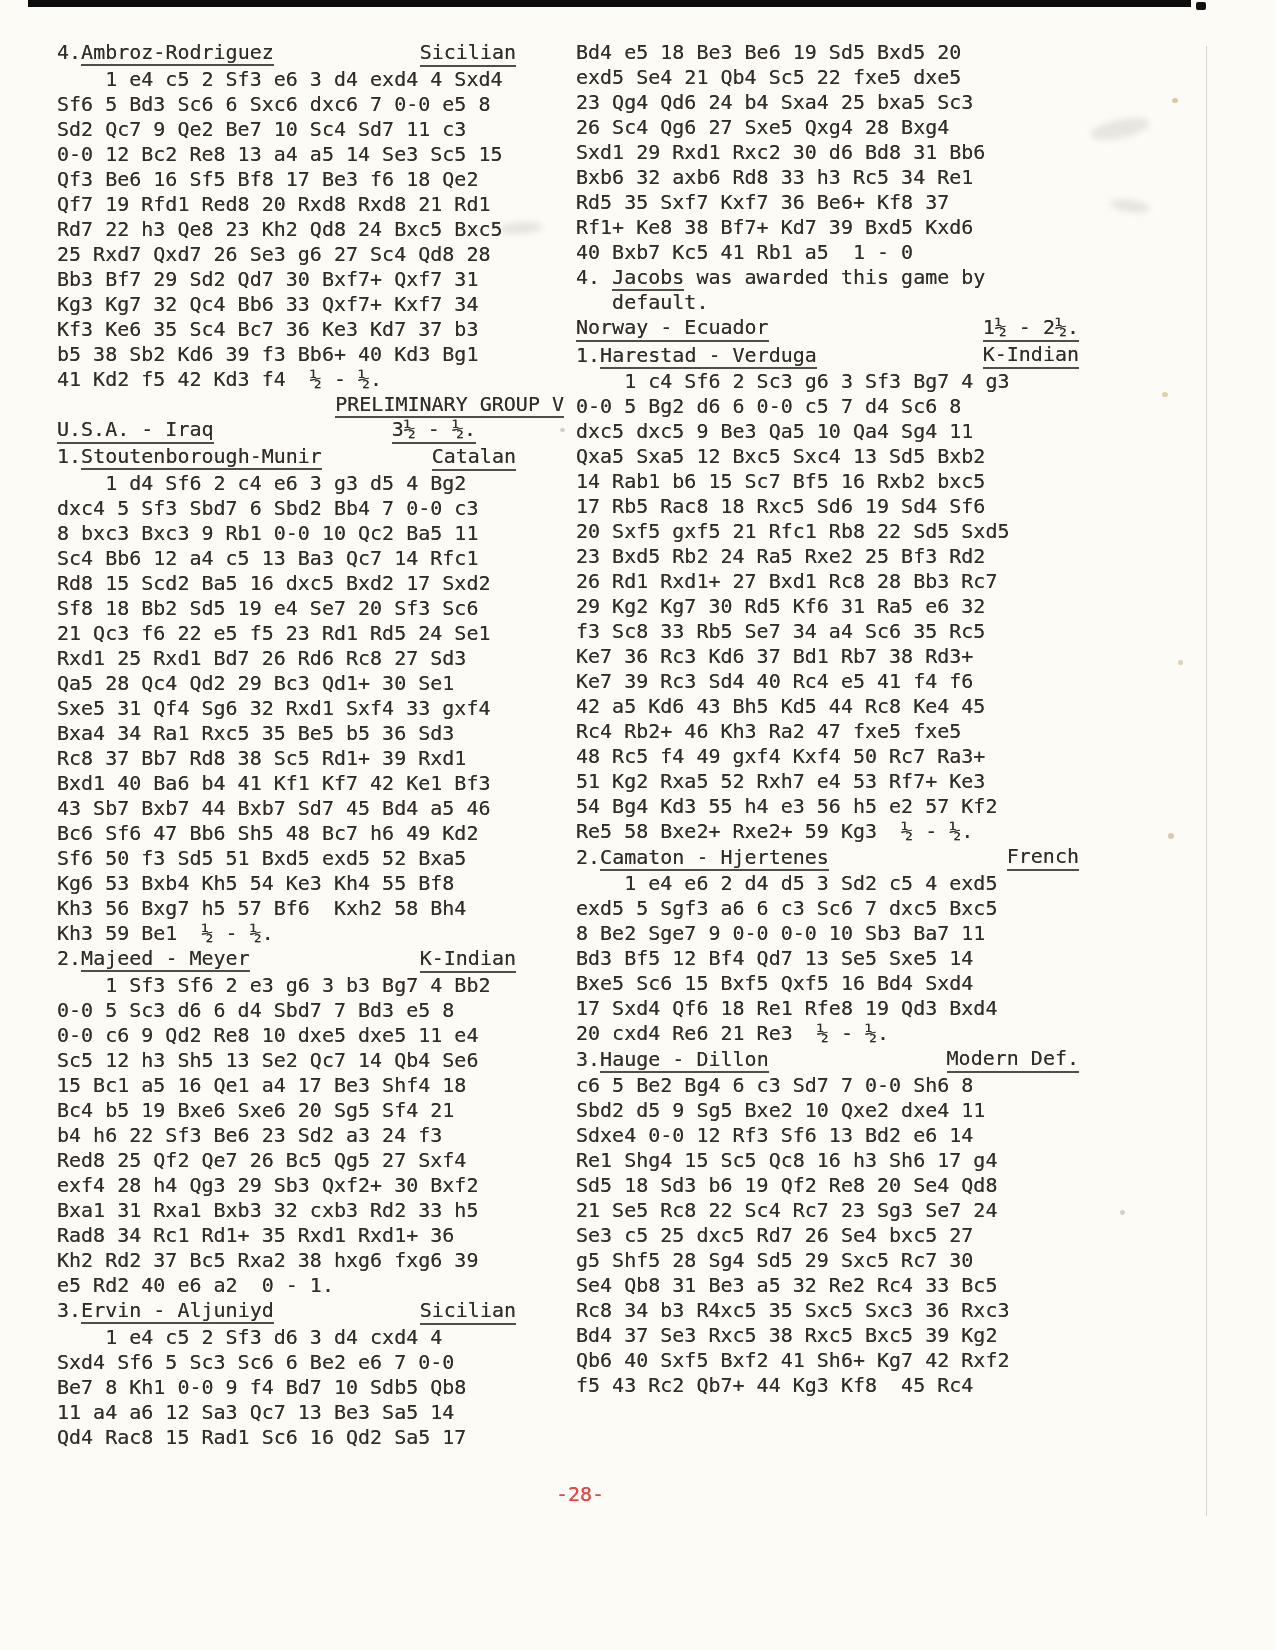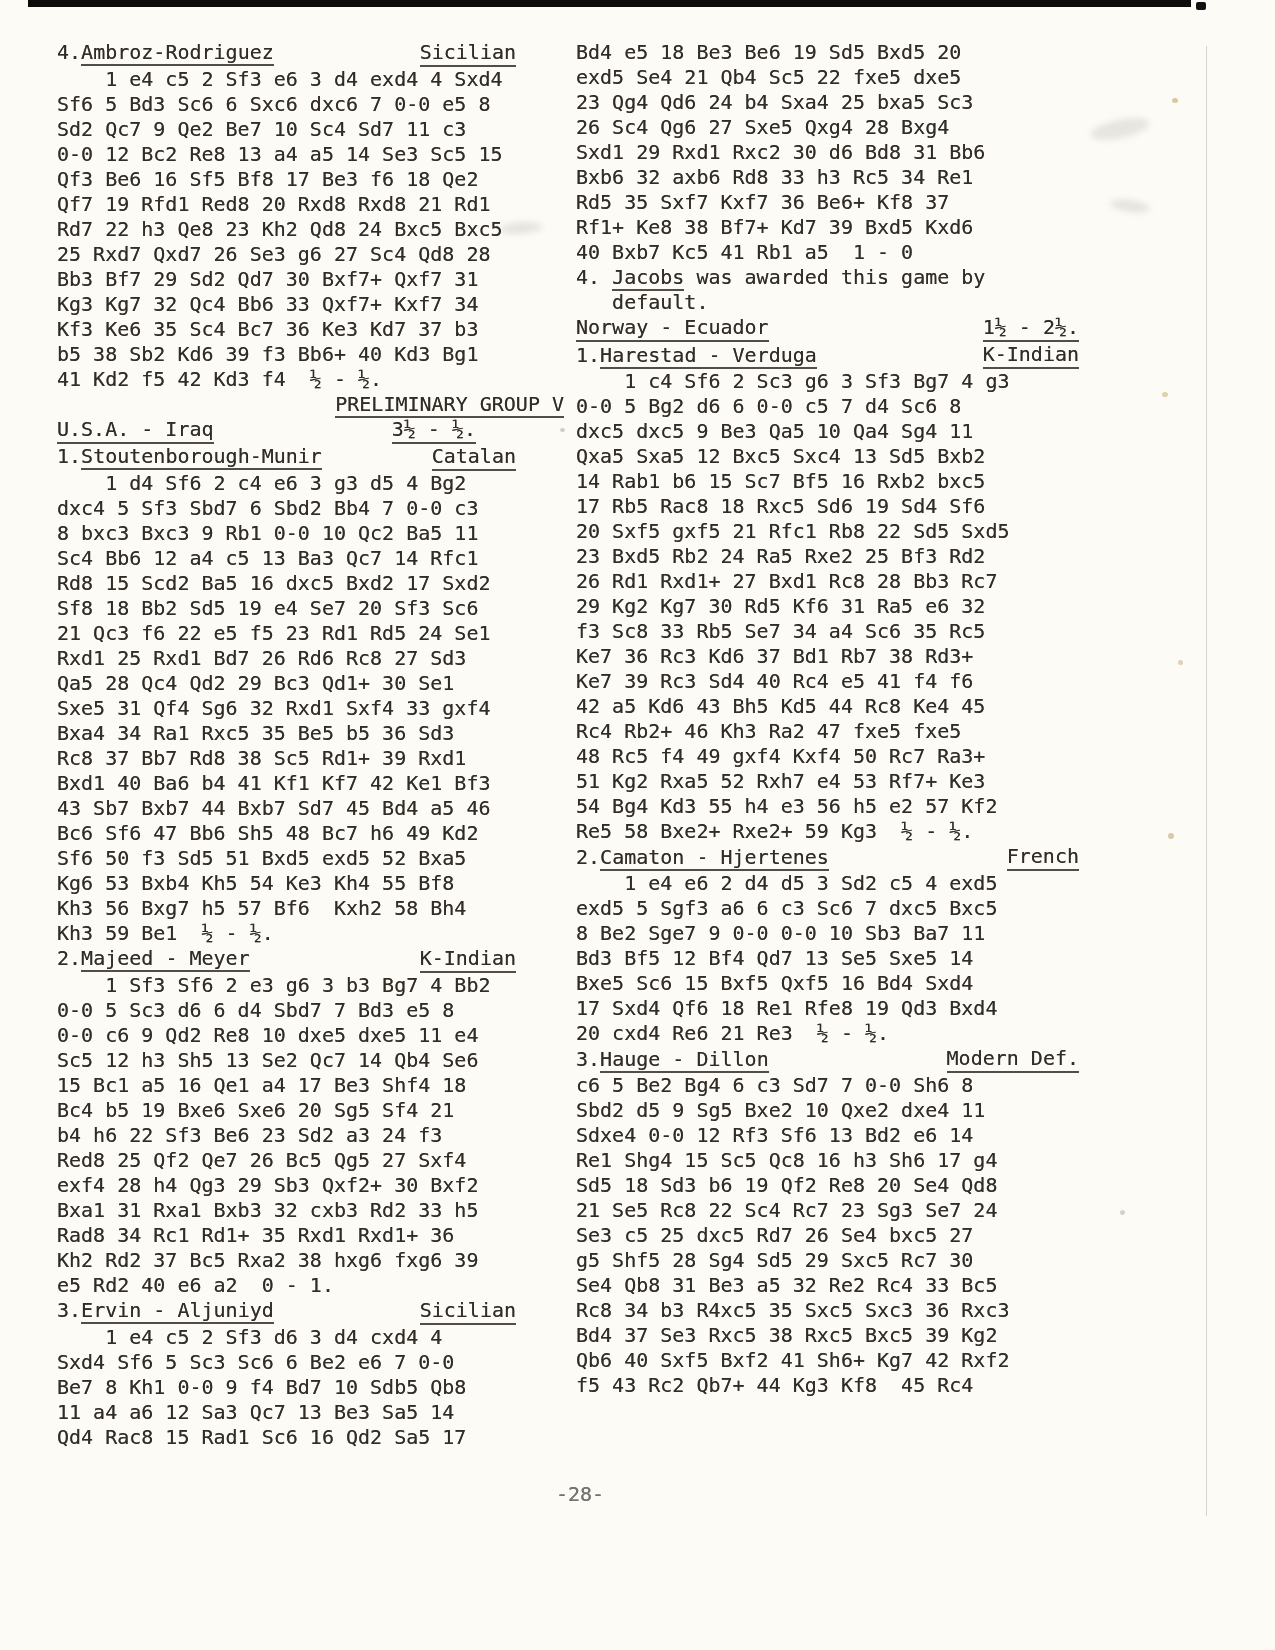--- a/index.html
+++ b/index.html
@@ -23,21 +23,21 @@
   .game-header{display:flex;justify-content:space-between;}
   #col-left .game-header{padding-right:48px;}
   #col-right .game-header{padding-right:4px;align-items:center;}
   .match-line{display:flex;}
   #col-left .match-line{padding-right:88px;justify-content:space-between;}
   #col-right .match-line{padding-right:4px;text-align:right;}
   .spacer{flex:1;}
   .title-line{text-align:right;}
   .pagenum{
     position:absolute;left:500px;top:1482px;width:160px;text-align:center;
-    font-size:20px;color:#737373;text-shadow:0 0 0.4px rgba(49,44,37,0.6);
+    font-size:20px;color:#ef4444;text-shadow:0 0 0.4px rgba(49,44,37,0.6);
   }
   
   .scanbar{position:absolute;left:28px;top:0;width:1163px;height:7px;background:#0c0c0c;}
   .scanbar-dot{position:absolute;left:1196px;top:2px;width:10px;height:8px;background:#111;border-radius:2px;}
   .vline{position:absolute;left:1206px;top:46px;width:1px;height:1470px;background:rgba(125,118,105,0.30);}
   .smudge{position:absolute;background:rgba(130,125,115,0.18);filter:blur(3px);border-radius:50%;}
   .sm1{left:1090px;top:120px;width:60px;height:18px;transform:rotate(-12deg);}
   .sm2{left:1110px;top:200px;width:40px;height:12px;transform:rotate(8deg);}
   .sm3{left:500px;top:222px;width:42px;height:12px;transform:rotate(-4deg);}
   .speck{position:absolute;border-radius:50%;}

